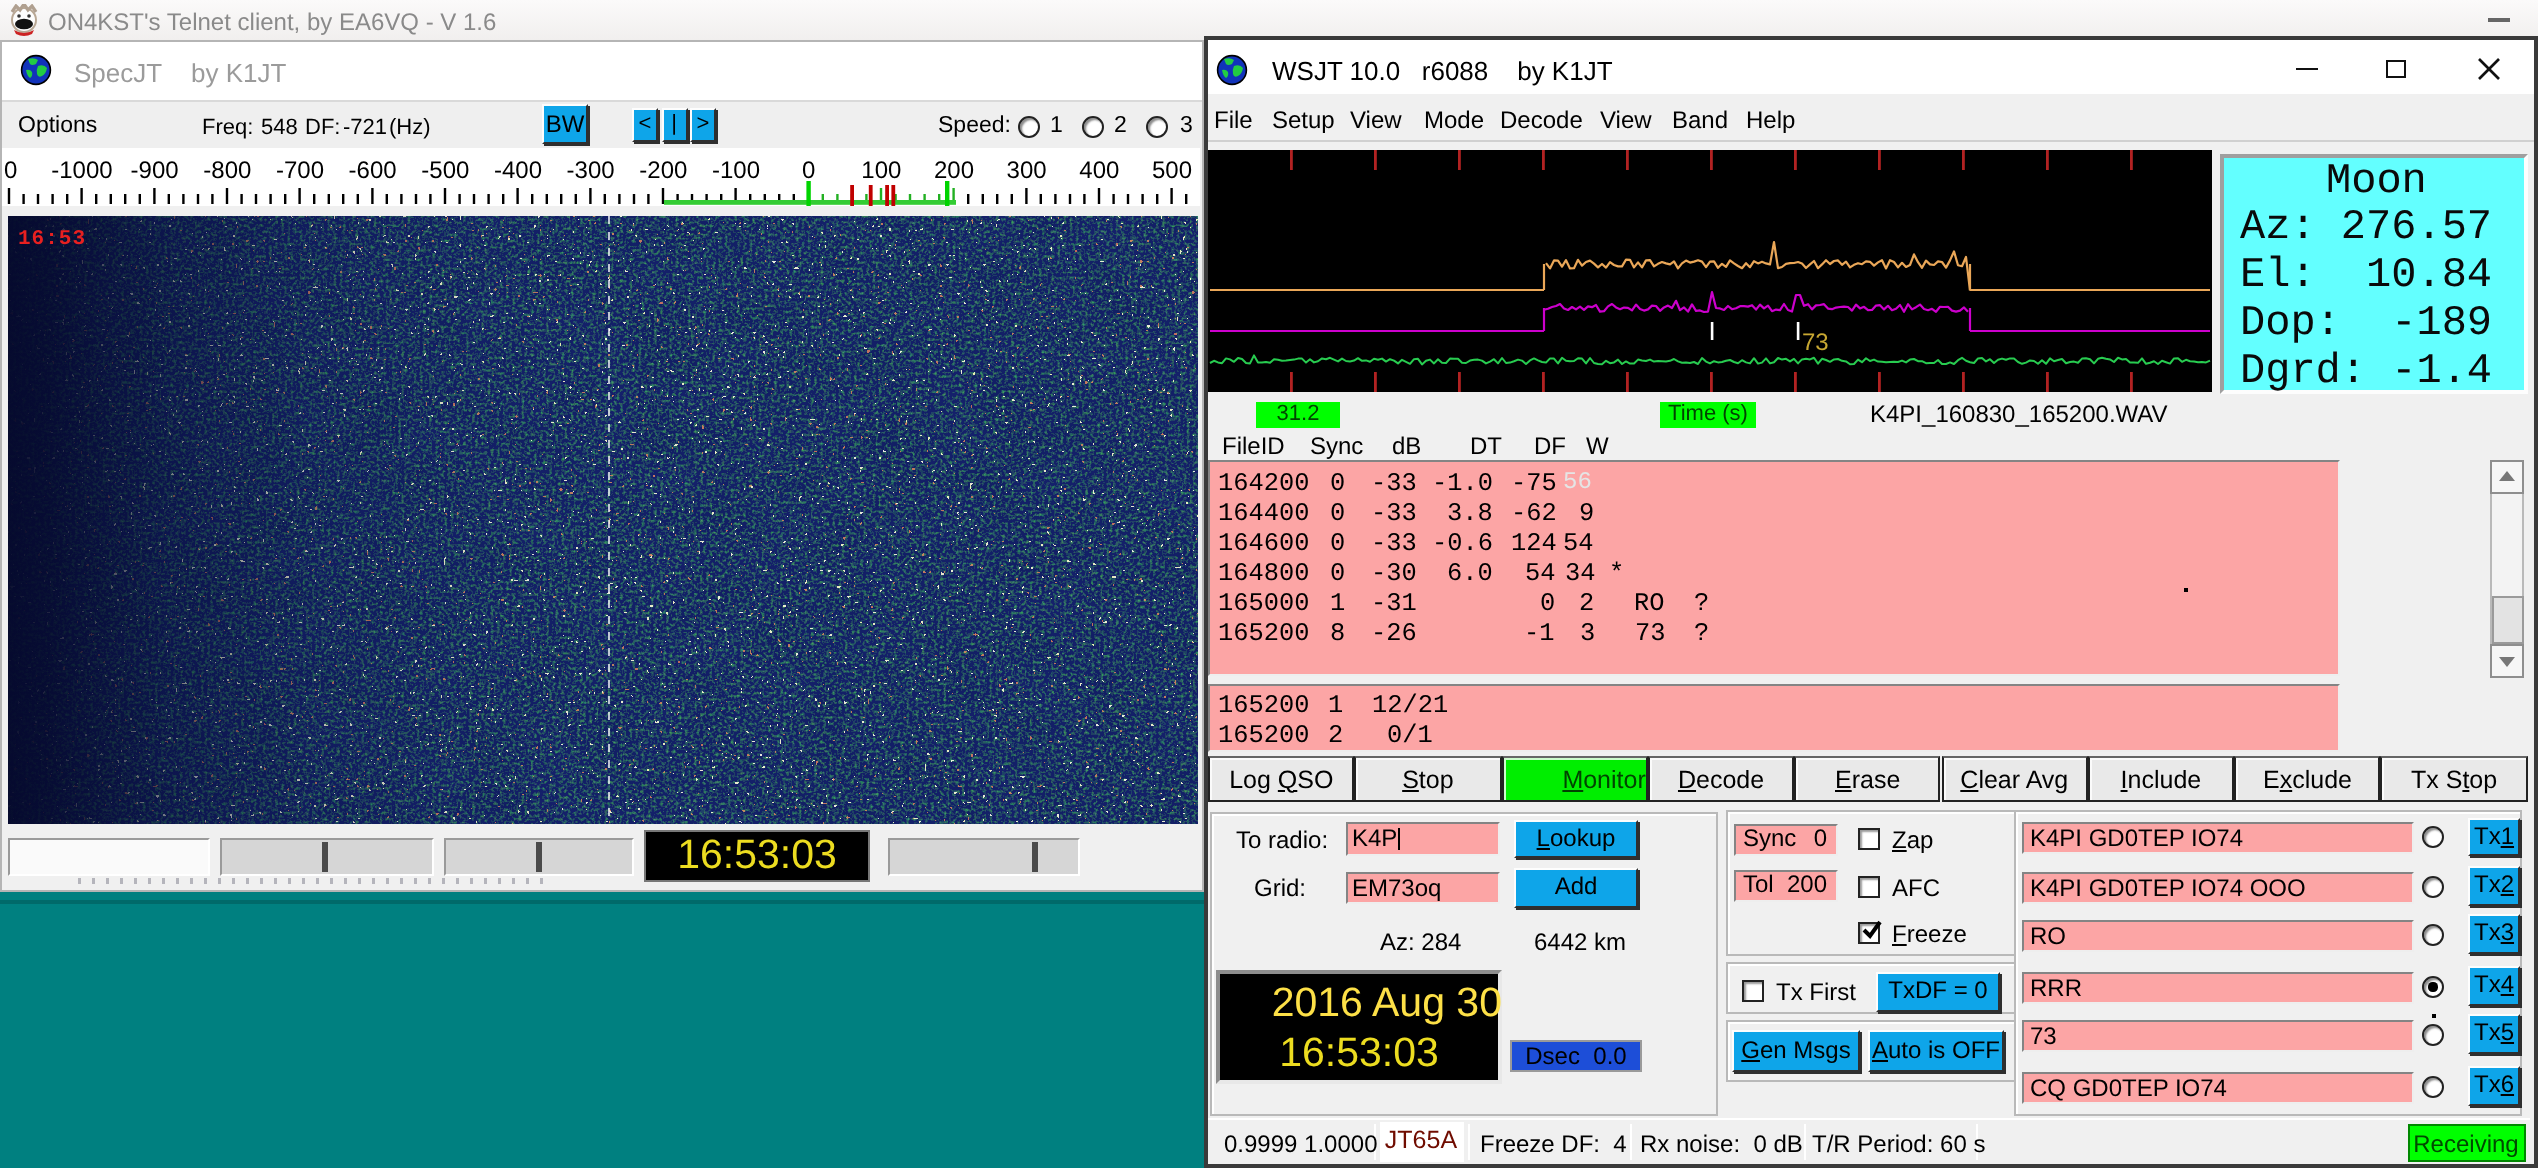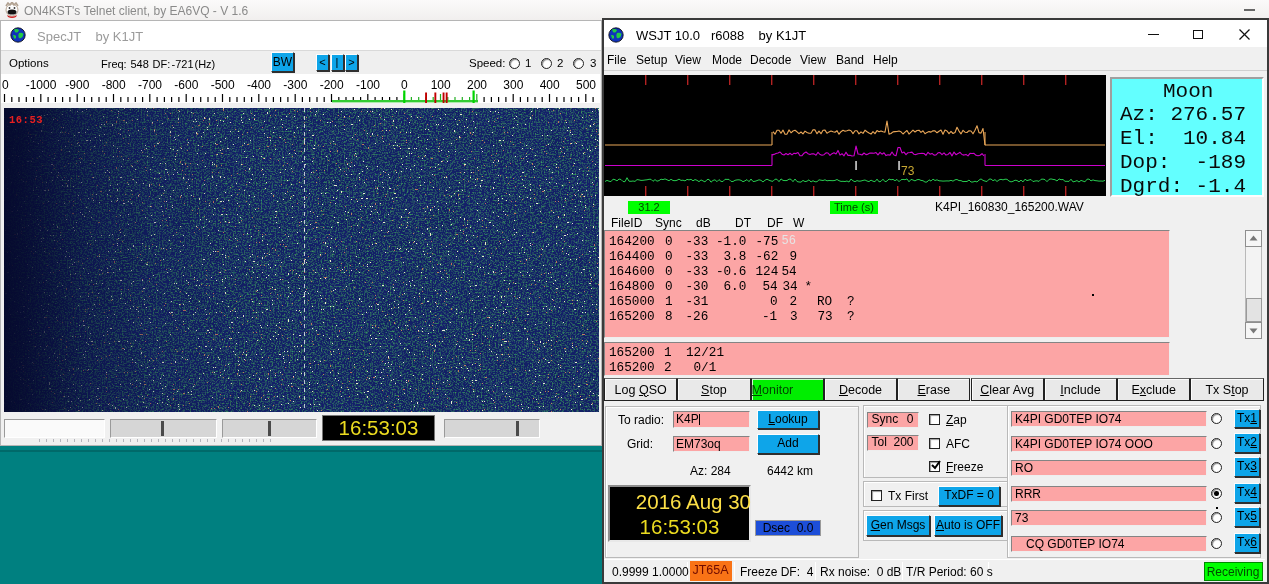--- a/index.html
+++ b/index.html
@@ -359,21 +359,21 @@
     <span style="position:absolute;left:664px;top:0;font-family:'Liberation Mono',monospace;font-size:12.7px;color:#000;white-space:pre">1</span>
     <span style="position:absolute;left:686px;top:0;font-family:'Liberation Mono',monospace;font-size:12.7px;color:#000;white-space:pre">12/21</span>
   </div>
 <div style="position:absolute;top:359.5px;left:0;height:15px;width:100%">
     <span style="position:absolute;left:609px;top:0;font-family:'Liberation Mono',monospace;font-size:12.7px;color:#000;white-space:pre">165200</span>
     <span style="position:absolute;left:664px;top:0;font-family:'Liberation Mono',monospace;font-size:12.7px;color:#000;white-space:pre">2</span>
     <span style="position:absolute;left:693.5px;top:0;font-family:'Liberation Mono',monospace;font-size:12.7px;color:#000;white-space:pre">0/1</span>
   </div>
 <div class="abs" style="left:604.0px;top:377.5px;width:73.3px;height:23.5px;background:#e9e9e9;border:1px solid #222;border-top:1px solid #666;box-shadow:inset 1px 1px 0 rgba(255,255,255,0.8);font-size:12.5px;color:#000;text-align:center;line-height:22px">Log <u>Q</u>SO</div>
 <div class="abs" style="left:677.3px;top:377.5px;width:73.3px;height:23.5px;background:#e9e9e9;border:1px solid #222;border-top:1px solid #666;box-shadow:inset 1px 1px 0 rgba(255,255,255,0.8);font-size:12.5px;color:#000;text-align:center;line-height:22px"><u>S</u>top</div>
-<div class="abs" style="left:750.6px;top:377.5px;width:73.3px;height:23.5px;background:#00ee00;border:1px solid #222;border-top:1px solid #666;box-shadow:inset 1px 1px 0 rgba(255,255,255,0.8);font-size:12.5px;color:#004400;text-align:left;line-height:22px"><u>M</u>onitor</div>
+<div class="abs" style="left:750.6px;top:377.5px;width:73.3px;height:23.5px;background:#00ee00;border:1px solid #222;border-top:1px solid #666;box-shadow:inset 1px 1px 0 rgba(255,255,255,0.8);font-size:12.5px;color:#004400;text-align:right;line-height:22px"><u>M</u>onitor</div>
 <div class="abs" style="left:823.9px;top:377.5px;width:73.3px;height:23.5px;background:#e9e9e9;border:1px solid #222;border-top:1px solid #666;box-shadow:inset 1px 1px 0 rgba(255,255,255,0.8);font-size:12.5px;color:#000;text-align:center;line-height:22px"><u>D</u>ecode</div>
 <div class="abs" style="left:897.2px;top:377.5px;width:73.3px;height:23.5px;background:#e9e9e9;border:1px solid #222;border-top:1px solid #666;box-shadow:inset 1px 1px 0 rgba(255,255,255,0.8);font-size:12.5px;color:#000;text-align:center;line-height:22px"><u>E</u>rase</div>
 <div class="abs" style="left:970.5px;top:377.5px;width:73.3px;height:23.5px;background:#e9e9e9;border:1px solid #222;border-top:1px solid #666;box-shadow:inset 1px 1px 0 rgba(255,255,255,0.8);font-size:12.5px;color:#000;text-align:center;line-height:22px"><u>C</u>lear Avg</div>
 <div class="abs" style="left:1043.8px;top:377.5px;width:73.3px;height:23.5px;background:#e9e9e9;border:1px solid #222;border-top:1px solid #666;box-shadow:inset 1px 1px 0 rgba(255,255,255,0.8);font-size:12.5px;color:#000;text-align:center;line-height:22px"><u>I</u>nclude</div>
 <div class="abs" style="left:1117.1px;top:377.5px;width:73.3px;height:23.5px;background:#e9e9e9;border:1px solid #222;border-top:1px solid #666;box-shadow:inset 1px 1px 0 rgba(255,255,255,0.8);font-size:12.5px;color:#000;text-align:center;line-height:22px">E<u>x</u>clude</div>
 <div class="abs" style="left:1190.4px;top:377.5px;width:73.3px;height:23.5px;background:#e9e9e9;border:1px solid #222;border-top:1px solid #666;box-shadow:inset 1px 1px 0 rgba(255,255,255,0.8);font-size:12.5px;color:#000;text-align:center;line-height:22px">Tx S<u>t</u>op</div>
 <div class="abs" style="left:605px;top:406px;width:254px;height:151.5px;border:1px solid #b9b9b9;box-shadow:inset 1px 1px 0 #fff"></div>
 <div class="abs lab" style="left:618px;top:413px">To radio:</div>
 <div class="abs sunk" style="left:673px;top:411px;width:77px;height:16.5px;font-size:12px;line-height:14px;padding-left:2px">K4P<span style="display:inline-block;width:1.2px;height:11px;background:#000;vertical-align:-2px"></span></div>
 <div class="abs btn3d" style="left:757px;top:409.5px;width:62px;height:19.5px;font-size:12px;text-align:center;line-height:17px"><u>L</u>ookup</div>
@@ -415,28 +415,28 @@
 <div class="abs sunk" style="left:1011px;top:459.7px;width:196px;height:16px;font-size:12px;line-height:14px;padding-left:3px">RO</div>
 <span class="abs" style="left:1210.5px;top:461.7px;width:11px;height:11px;border-radius:50%;background:#fff;border:1px solid #222;box-shadow:inset 1px 1px 1px rgba(0,0,0,0.45)"></span>
 <div class="abs btn3d" style="left:1234px;top:457.2px;width:26px;height:19.5px;font-size:12px;text-align:center;line-height:17.5px">Tx<u>3</u></div>
 <div class="abs sunk" style="left:1011px;top:485.5px;width:196px;height:16px;font-size:12px;line-height:14px;padding-left:3px">RRR</div>
 <span class="abs" style="left:1210.5px;top:487.5px;width:11px;height:11px;border-radius:50%;background:#fff;border:1px solid #222;box-shadow:inset 1px 1px 1px rgba(0,0,0,0.45)"></span>
 <span class="abs" style="left:1214px;top:491.0px;width:4.5px;height:4.5px;border-radius:50%;background:#000"></span>
 <div class="abs btn3d" style="left:1234px;top:483.0px;width:26px;height:19.5px;font-size:12px;text-align:center;line-height:17.5px">Tx<u>4</u></div>
 <div class="abs sunk" style="left:1011px;top:509.6px;width:196px;height:16px;font-size:12px;line-height:14px;padding-left:3px">73</div>
 <span class="abs" style="left:1210.5px;top:511.6px;width:11px;height:11px;border-radius:50%;background:#fff;border:1px solid #222;box-shadow:inset 1px 1px 1px rgba(0,0,0,0.45)"></span>
 <div class="abs btn3d" style="left:1234px;top:507.1px;width:26px;height:19.5px;font-size:12px;text-align:center;line-height:17.5px">Tx<u>5</u></div>
-<div class="abs sunk" style="left:1011px;top:535.6px;width:196px;height:16px;font-size:12px;line-height:14px;padding-left:14px">CQ GD0TEP IO74</div>
+<div class="abs sunk" style="left:1011px;top:535.6px;width:196px;height:16px;font-size:12px;line-height:14px;padding-left:3px">CQ GD0TEP IO74</div>
 <span class="abs" style="left:1210.5px;top:537.6px;width:11px;height:11px;border-radius:50%;background:#fff;border:1px solid #222;box-shadow:inset 1px 1px 1px rgba(0,0,0,0.45)"></span>
 <div class="abs btn3d" style="left:1234px;top:533.1px;width:26px;height:19.5px;font-size:12px;text-align:center;line-height:17.5px">Tx<u>6</u></div>
 <div class="abs" style="left:1216px;top:507px;width:2px;height:2px;background:#000"></div>
 <div class="abs" style="left:604px;top:558.5px;width:661px;height:1.5px;background:#fff"></div>
 <div class="abs" style="left:604px;top:560.5px;width:661px;height:21px;background:#f0f0f0"></div>
 <div class="abs" style="left:686.5px;top:562px;width:1px;height:18px;background:#989898;border-right:1.5px solid #ffffff"></div>
 <div class="abs" style="left:733.5px;top:562px;width:1px;height:18px;background:#989898;border-right:1.5px solid #ffffff"></div>
 <div class="abs" style="left:815px;top:562px;width:1px;height:18px;background:#989898;border-right:1.5px solid #ffffff"></div>
 <div class="abs" style="left:902px;top:562px;width:1px;height:18px;background:#989898;border-right:1.5px solid #ffffff"></div>
 <div class="abs" style="left:988px;top:562px;width:1px;height:18px;background:#989898;border-right:1.5px solid #ffffff"></div>
 <div class="abs" style="left:612px;top:564.5px;font-size:12px;color:#000">0.9999 1.0000</div>
-<div class="abs" style="left:689.5px;top:561px;width:42px;height:19.5px;background:#f97316;color:#700c00;font-size:12.5px;text-align:center;line-height:19px">JT65A</div>
+<div class="abs" style="left:689.5px;top:561px;width:42px;height:19.5px;background:#ffffff;color:#700c00;font-size:12.5px;text-align:center;line-height:19px">JT65A</div>
 <div class="abs" style="left:740px;top:564.5px;font-size:12px;color:#000">Freeze DF:&nbsp;&nbsp;4</div>
 <div class="abs" style="left:820px;top:564.5px;font-size:12px;color:#000">Rx noise:&nbsp;&nbsp;0 dB</div>
 <div class="abs" style="left:906px;top:564.5px;font-size:12px;color:#000">T/R Period: 60 s</div>
 <div class="abs" style="left:1203.5px;top:561.5px;width:59px;height:19px;background:#00ff00;border:1px solid #008800;color:#004a00;font-size:12px;text-align:center;line-height:18px">Receiving</div>
 </body></html>

